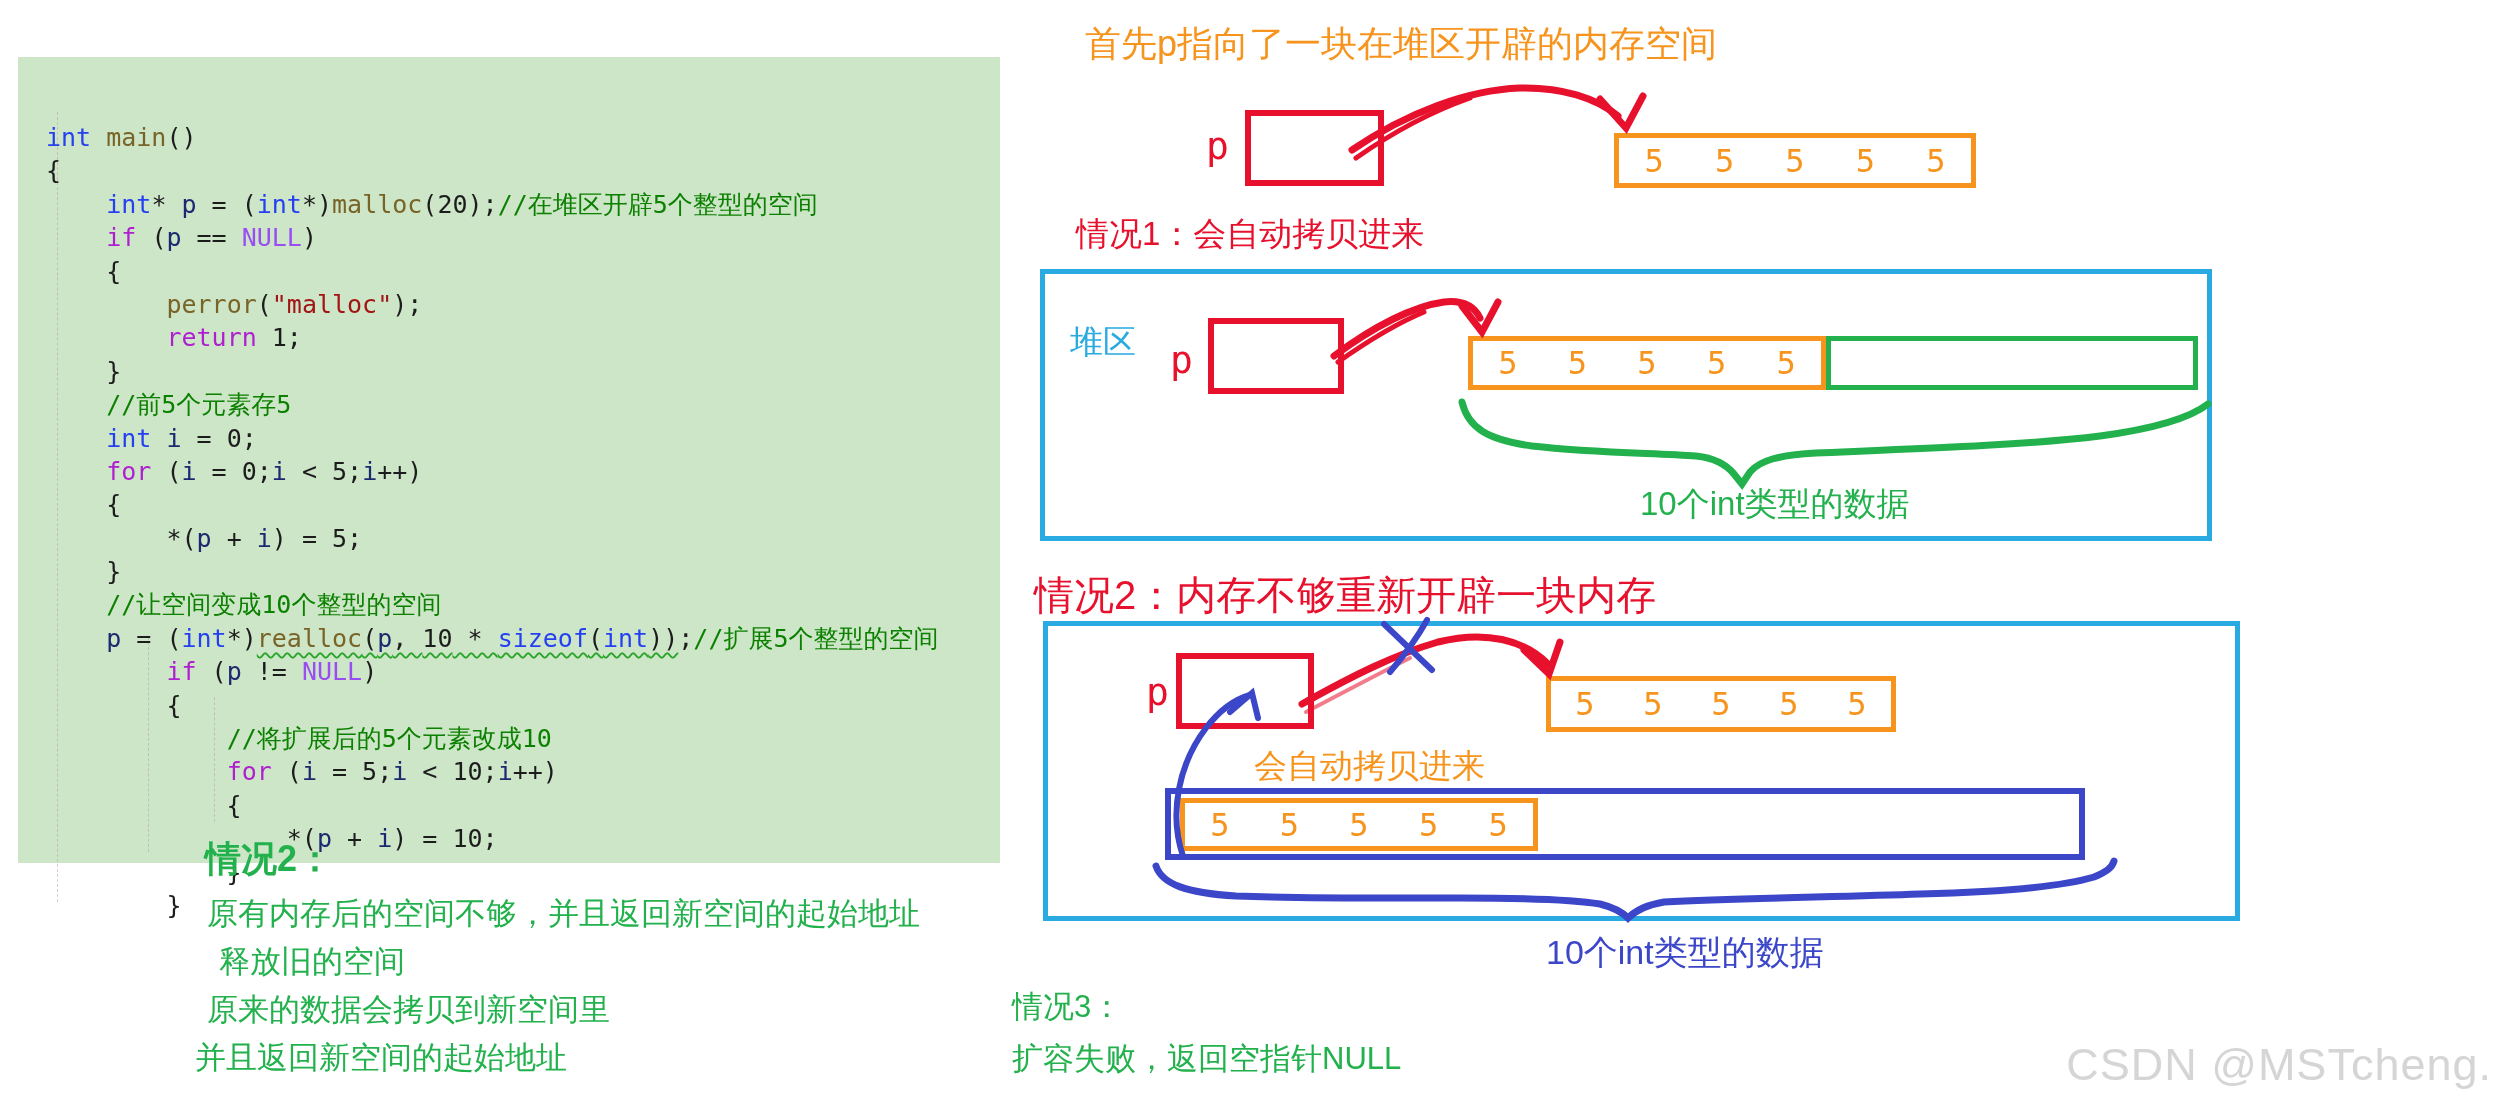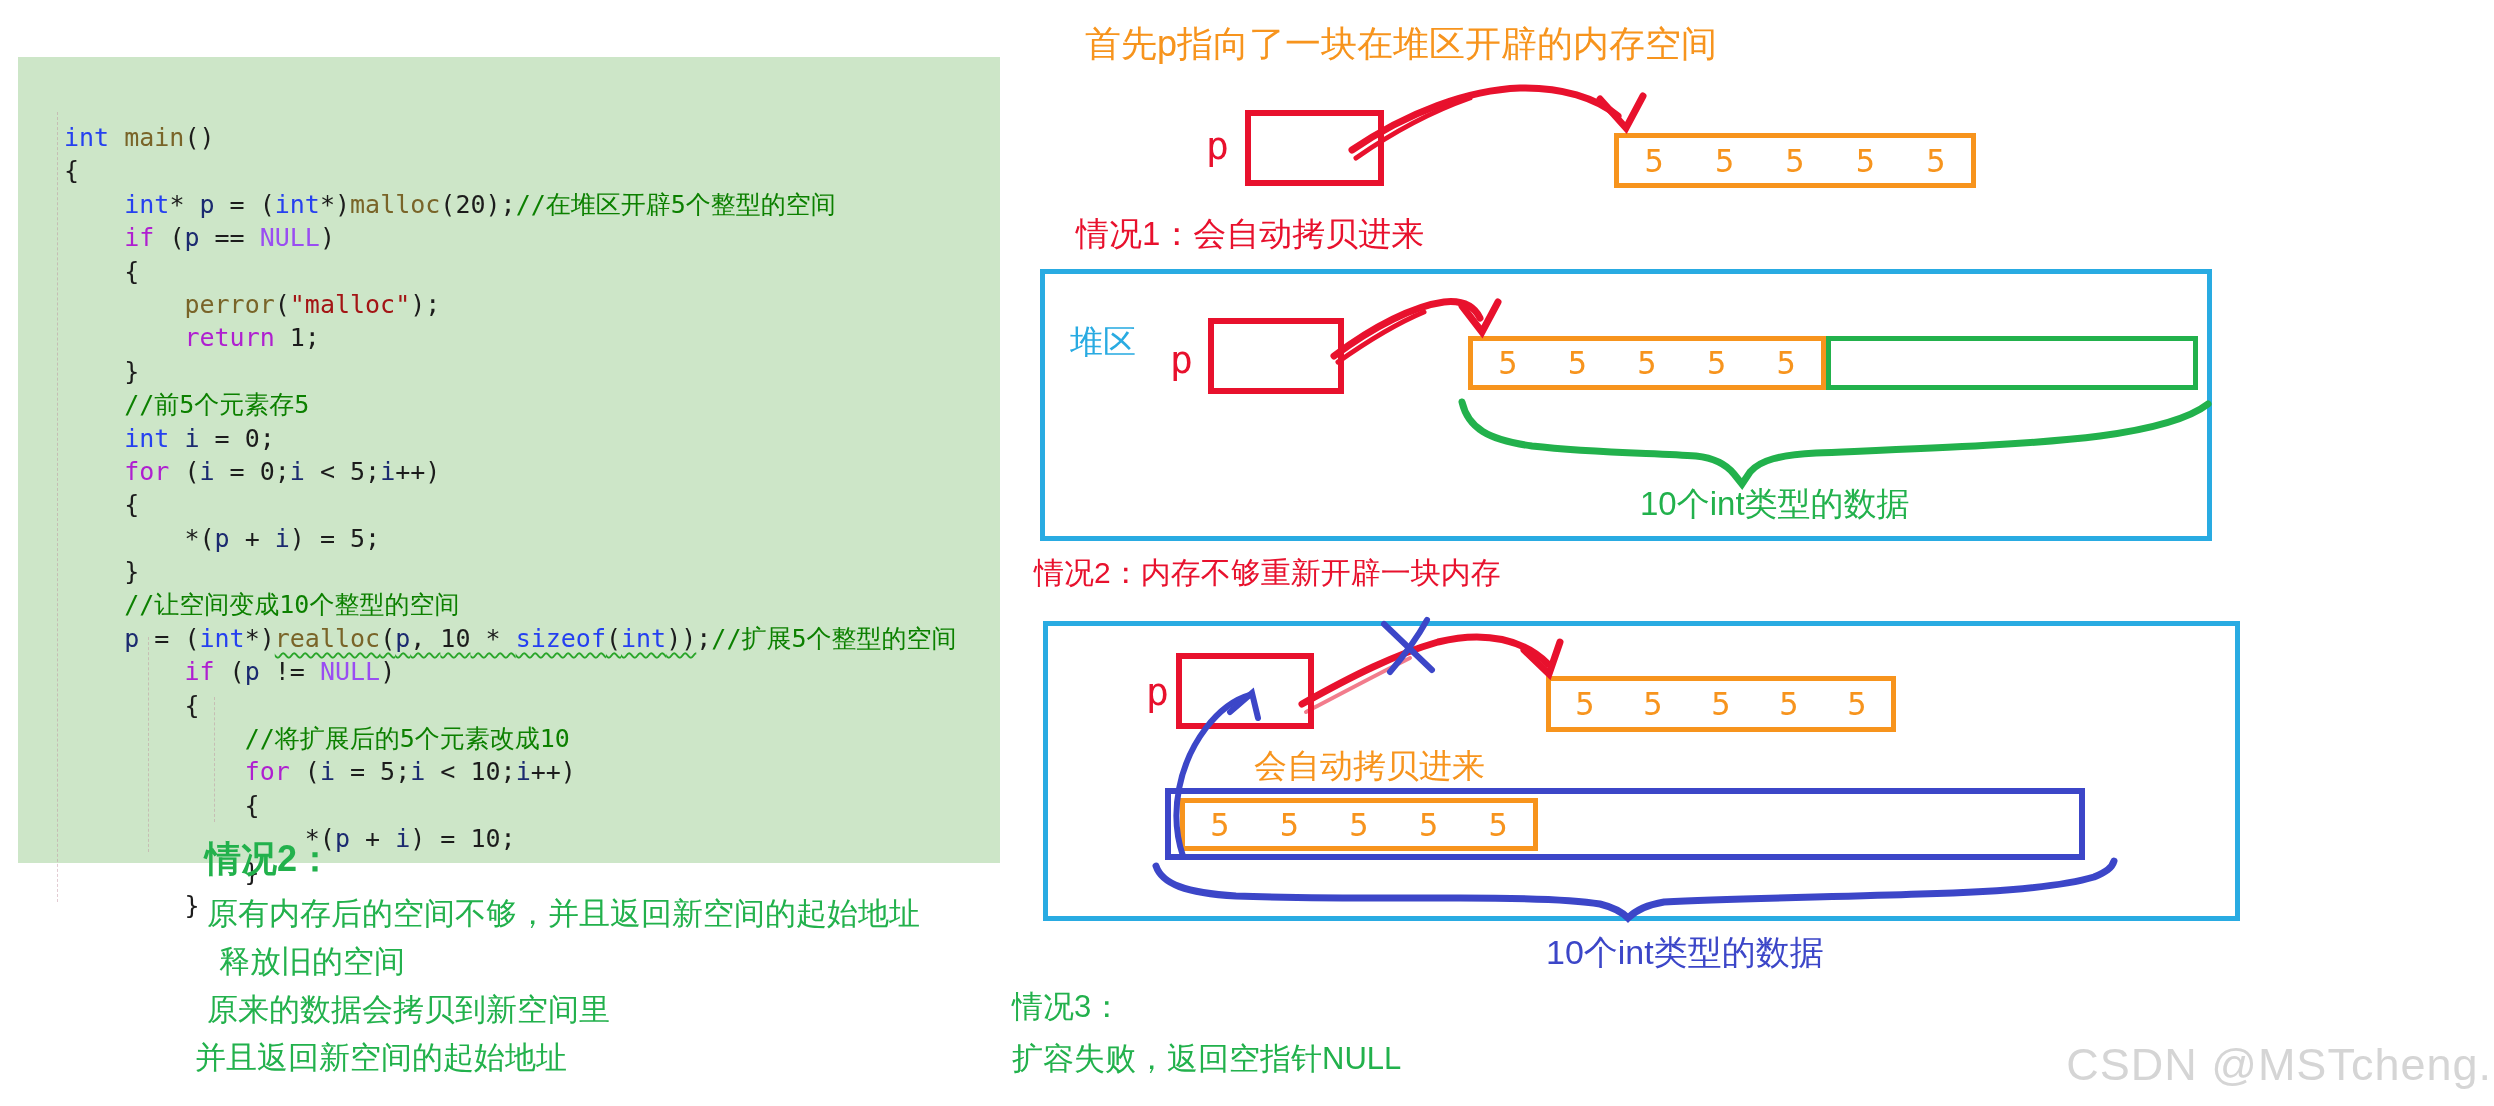--- a/index.html
+++ b/index.html
@@ -4,21 +4,21 @@
 <style>
   html,body{margin:0;padding:0;background:#fff;}
   .canvas{position:relative;width:2494px;height:1106px;background:#ffffff;overflow:hidden;
           font-family:"Liberation Sans",sans-serif;}
 
   
   .code-block{position:absolute;left:18px;top:57px;width:982px;height:806px;background:#cde6c8;}
   .indent-guide{position:absolute;width:0;border-left:1px dashed rgba(190,140,155,.45);}
   #code-pre{position:absolute;left:28px;top:64px;margin:0;
             font-family:"DejaVu Sans Mono",monospace;font-size:25px;line-height:33.4px;}
-  .code-line{white-space:pre;height:33.4px;margin-left:18px;}
+  .code-line{white-space:pre;height:33.4px;}
   .pl{color:#1c1c1c}
   .kw{color:#2540f0}
   .fn{color:#796428}
   .ctl{color:#af1fd0}
   .mac{color:#9a4df2}
   .var{color:#1b2a70}
   .num{color:#1c1c1c}
   .str{color:#a31515}
   .cmt{color:#0c8000}
   .sq{text-decoration:underline wavy #2aa52a 2px;text-underline-offset:5px;text-decoration-skip-ink:none;}
@@ -90,21 +90,21 @@
   <div class="box arr" style="left:1468px;top:336px;width:358px;height:54px;">
       <span class="cell">5</span>
       <span class="cell">5</span>
       <span class="cell">5</span>
       <span class="cell">5</span>
       <span class="cell">5</span>
     </div>
   <div class="box green-box" style="left:1826px;top:336px;width:372px;height:54px;"></div>
   <div class="abs green-t" style="left:1640px;top:482px;font-size:33px;">10个int类型的数据</div>
 
-  <div class="abs red-t" style="left:1034px;top:553px;font-size:30px;">情况2：内存不够重新开辟一块内存</div>
+  <div class="abs red-t" style="left:1034px;top:568px;font-size:40px;">情况2：内存不够重新开辟一块内存</div>
 
   <div class="box cyan-box" style="left:1043px;top:621px;width:1197px;height:300px;"></div>
   <div class="abs p-label" style="left:1146px;top:670px;">p</div>
   <div class="box red-box" style="left:1176px;top:653px;width:138px;height:76px;"></div>
   <div class="box arr" style="left:1546px;top:676px;width:350px;height:56px;">
       <span class="cell">5</span>
       <span class="cell">5</span>
       <span class="cell">5</span>
       <span class="cell">5</span>
       <span class="cell">5</span>

